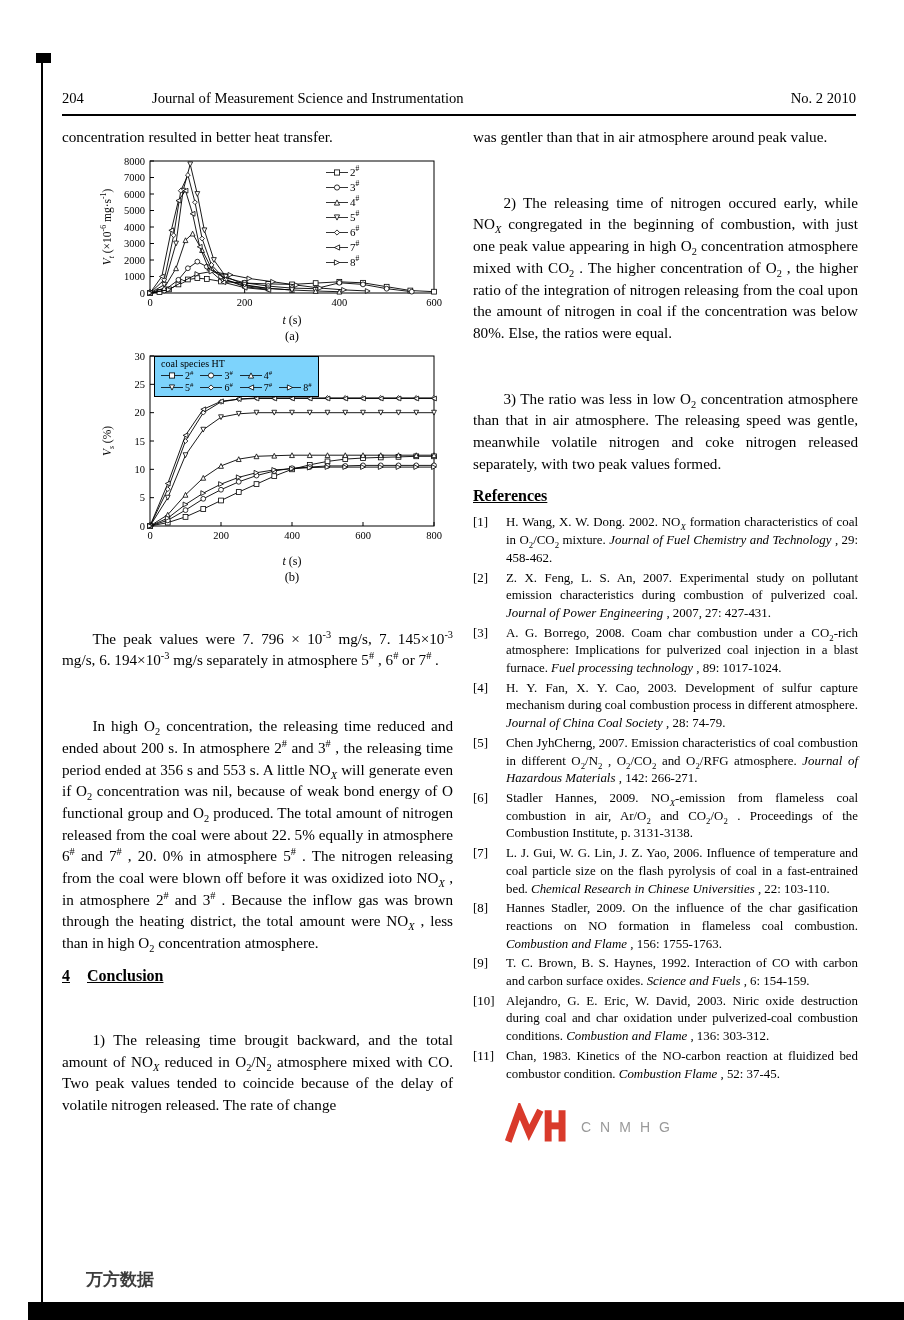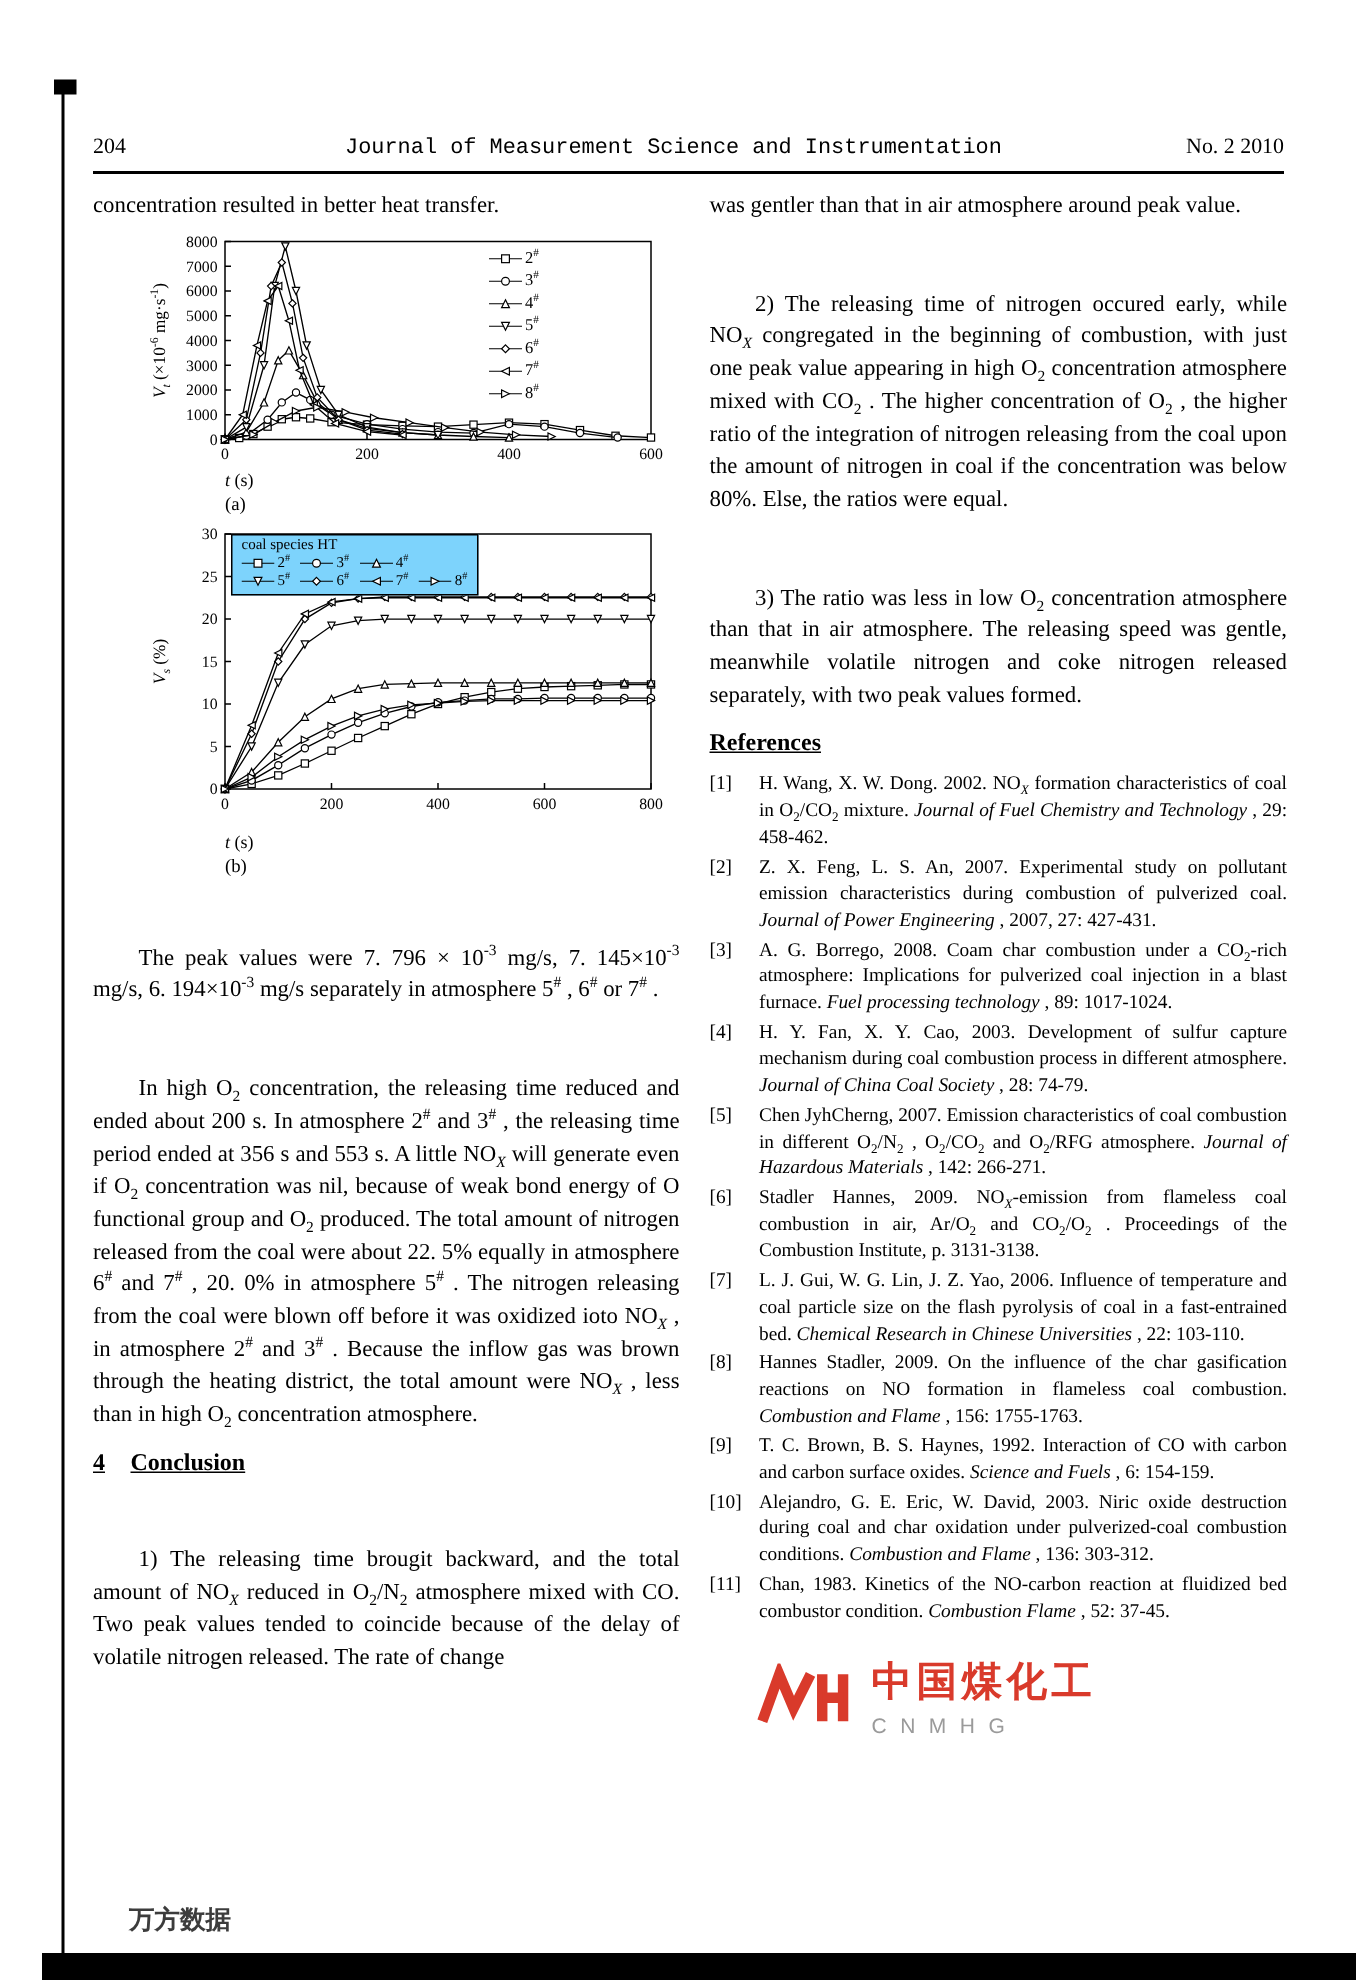--- a/index.html
+++ b/index.html
@@ -12,21 +12,21 @@
 
   
   .artifact { position:absolute; background:#000; }
   .blob  { left:36px; top:53px; width:15px; height:10px; }
   .vline { left:41px; top:56px; width:2px; height:1248px; }
   .bbar  { left:28px; top:1302px; width:876px; height:18px; }
 
   
   .header { position:absolute; top:90px; left:62px; width:794px; display:flex; align-items:baseline; font-size:14.6px; }
   .pageno { width:90px; }
-  .jtitle { flex:1; text-align:center;font-family:Liberation Mono, monospace; }
+  .jtitle { flex:1; text-align:left; }
   .issue  { width:110px; text-align:right; }
   .header-rule { position:absolute; top:114px; left:62px; width:794px; border-top:2px solid #000; }
 
   
   .columns { position:absolute; top:126px; left:62px; width:796px; display:flex; gap:20px; }
   .col-left  { width:391px; }
   .col-right { width:385px; }
 
   .body-p { font-size:15.2px; line-height:21.7px; text-align:justify; }
   .indent { text-indent:2em;margin-top:44px; }
@@ -36,21 +36,21 @@
 
   
   .figure { display:block; margin-top:5px; }
   .chartwrap { position:relative; width:360px; margin-left:26px; }
   .chartwrap svg { display:block; }
   svg text { font-family:"Liberation Serif", serif; fill:#000; }
   .ylab { position:absolute; width:170px; text-align:center; font-size:11.5px;
           transform:translateY(-50%) rotate(-90deg); }
   .ylab-a { left:-66px; top:74px; }
   .ylab-b { left:-66px; top:93px; }
-  .axis-caption { width:284px; margin-left:62px; text-align:left; font-size:12px; line-height:14px; }
+  .axis-caption { width:284px; margin-left:62px; text-align:center; font-size:12px; line-height:14px; }
   .axis-caption.sub { font-size:12.5px; margin-top:2px; margin-bottom:5px; }
 
   .lg { position:absolute; font-size:11px; }
   #chart-a-legend { left:238px; top:12px; }
   #chart-a-legend .lg-row { display:flex; align-items:center; height:15px; }
   #chart-b-legend { left:66px; top:8px; border:1px solid #000; background:#7dd3fc; padding:1px 6px 2px 6px; font-size:10px; }
   #chart-b-legend .lg-title { font-size:10px; margin-bottom:1px; }
   #chart-b-legend .lg-row { display:flex; align-items:center; gap:7px; height:12px; }
   .lg-item { display:inline-flex; align-items:center; gap:2px; }
   .lg-glyph { flex:none; }
@@ -576,21 +576,20 @@
         </div>
 
       <div class="logo">
         <svg class="logo-mark" width="66" height="44" viewBox="0 0 76 50">
           <path d="M6 44 L19 8 L30 34 L43 8"></path>
           <path d="M52 8 L52 44"></path>
           <path d="M68 8 L68 44"></path>
           <path d="M52 26 L68 26"></path>
         </svg>
         <div class="logo-texts">
-          <div class="logo-cn">中国煤化工</div>
           <div class="logo-latin">CNMHG</div>
         </div>
       </div>
     </div>
 
   </div>
 
   <div class="watermark">万方数据</div>
 </div>
 

